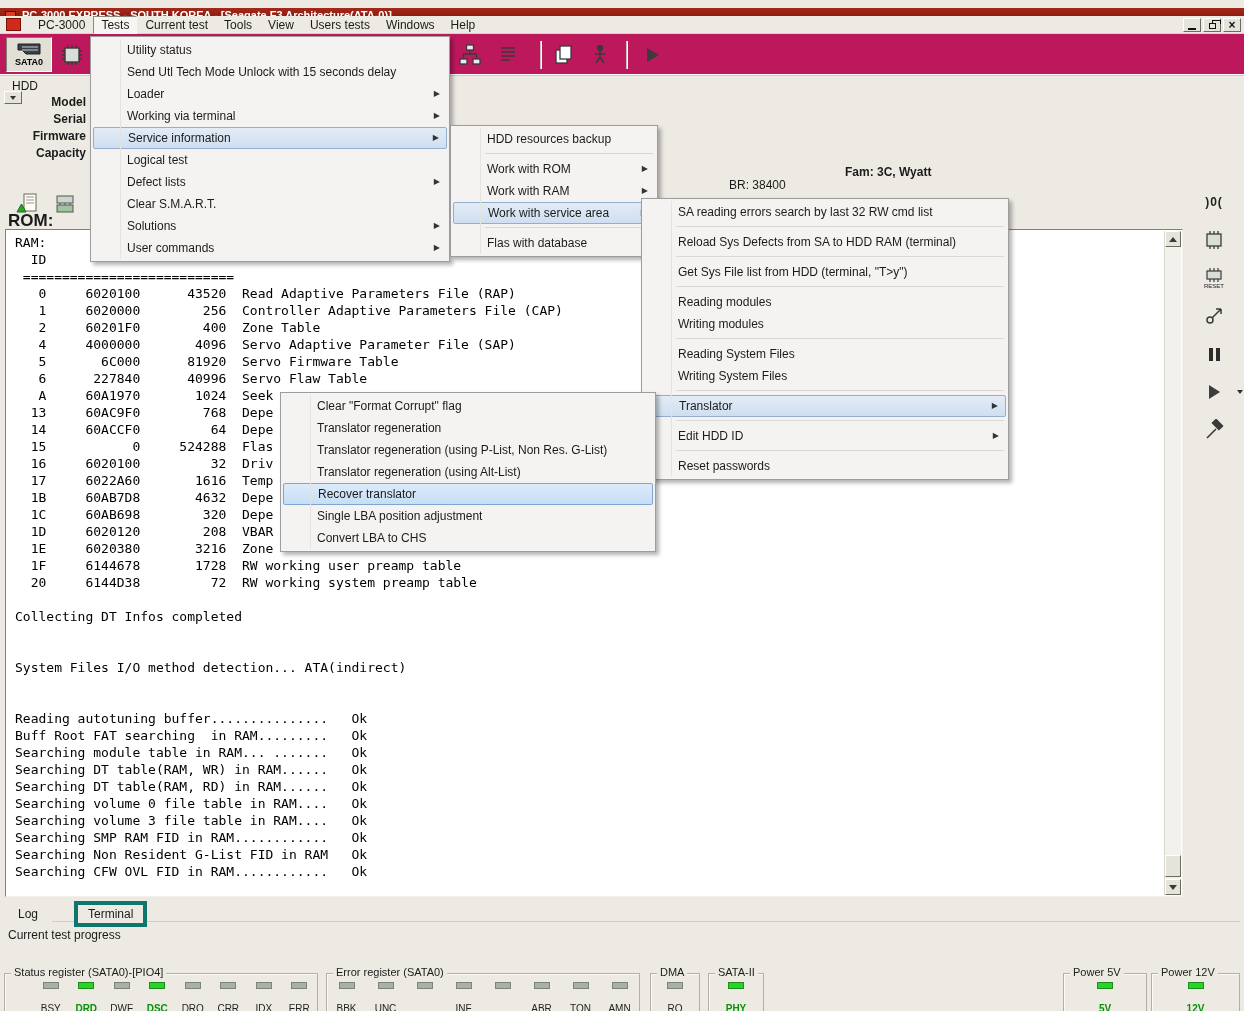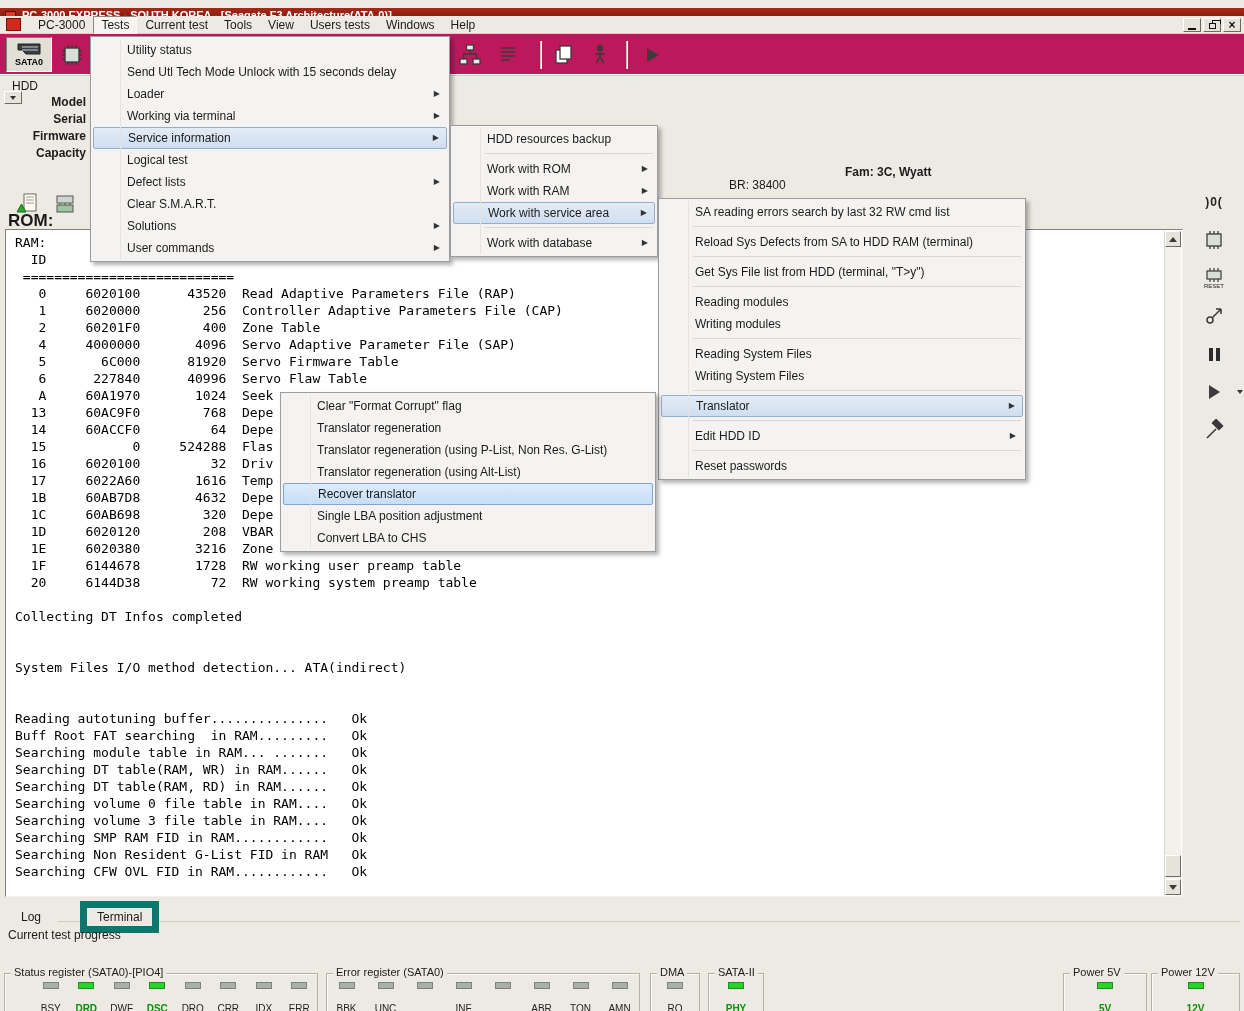--- a/index.html
+++ b/index.html
@@ -67,26 +67,26 @@
   
   .menu{position:absolute;background:#f4f3f1;border:1px solid #9d9d9d;padding:2px;box-shadow:3px 3px 4px rgba(0,0,0,0.30);z-index:100;}
   .menu::after{content:'';position:absolute;left:29px;top:2px;bottom:2px;width:1px;background:#e3e3e0;pointer-events:none;}
   .menu-item{position:relative;height:22px;line-height:22px;padding:0 24px 0 34px;font-size:12px;color:#1b1b1b;white-space:nowrap;cursor:default;}
   .menu-item.selected{background:linear-gradient(180deg,#e3ecf6,#cfdef0);border:1px solid #94aecb;border-radius:2px;line-height:20px;}
   .menu-translator .menu-item.selected{background:linear-gradient(180deg,#dcebfb,#c6def5);border-color:#7da7d2;}
   .mi-arrow{position:absolute;right:7px;top:50%;transform:translateY(-50%);font-size:8px;color:#333;}
   .menu-sep{height:1px;background:#d8d8d4;margin:3px 2px 4px 32px;}
   .menu-tests{left:90px;top:36px;width:360px;}
   .menu-svcinfo{left:450px;top:125px;width:208px;z-index:101;}
-  .menu-sa{left:658px;top:198px;width:368px;z-index:102;}
+  .menu-sa{left:641px;top:198px;width:368px;z-index:102;}
   .menu-translator{left:280px;top:392px;width:376px;z-index:103;}
 
   
   .tabstrip{position:absolute;left:4px;top:901px;width:1236px;height:21px;display:flex;align-items:flex-start;gap:22px;border-bottom:1px solid #d0cdc4;}
-  .tab{padding:2px 10px;font-size:12px;border:7px solid #0f766e;background:#edeae3;white-space:nowrap;cursor:default;}
+  .tab{padding:2px 10px;font-size:12px;border:4px solid #0f766e;background:#edeae3;white-space:nowrap;cursor:default;}
   .tab.selected{border-color:transparent;}
   .progress-label{position:absolute;left:8px;top:928px;font-size:12px;}
 
   
   .statusbar{position:absolute;left:0;top:963px;width:1244px;height:48px;}
   .grp{position:absolute;top:10px;bottom:0;border:1px solid #b3b0a5;border-bottom:none;box-shadow:inset 1px 1px 0 #fbfaf7;}
   .grp-title{position:absolute;top:-8px;left:6px;background:#edeae3;padding:0 3px;font-size:11px;white-space:nowrap;}
   .led-row{display:flex;justify-content:space-around;align-items:flex-start;margin-top:8px;}
   .led-row.single{justify-content:center;}
   .led-item{display:flex;flex-direction:column;align-items:center;width:38px;}
@@ -405,21 +405,21 @@
       <span class="mi-label">Work with RAM</span>
       <span class="mi-arrow">▶</span>
     </div>
 
     <div class="menu-item selected">
       <span class="mi-label">Work with service area</span>
       <span class="mi-arrow">▶</span>
     </div>
   <div class="menu-sep"></div>
     <div class="menu-item">
-      <span class="mi-label">Work with database</span>
+      <span class="mi-label">Flas with database</span>
       <span class="mi-arrow">▶</span>
     </div>
   </div>
 
 <div class="menu menu-sa">
 
     <div class="menu-item">
       <span class="mi-label">SA reading errors search by last 32 RW cmd list</span>
       
     </div>

